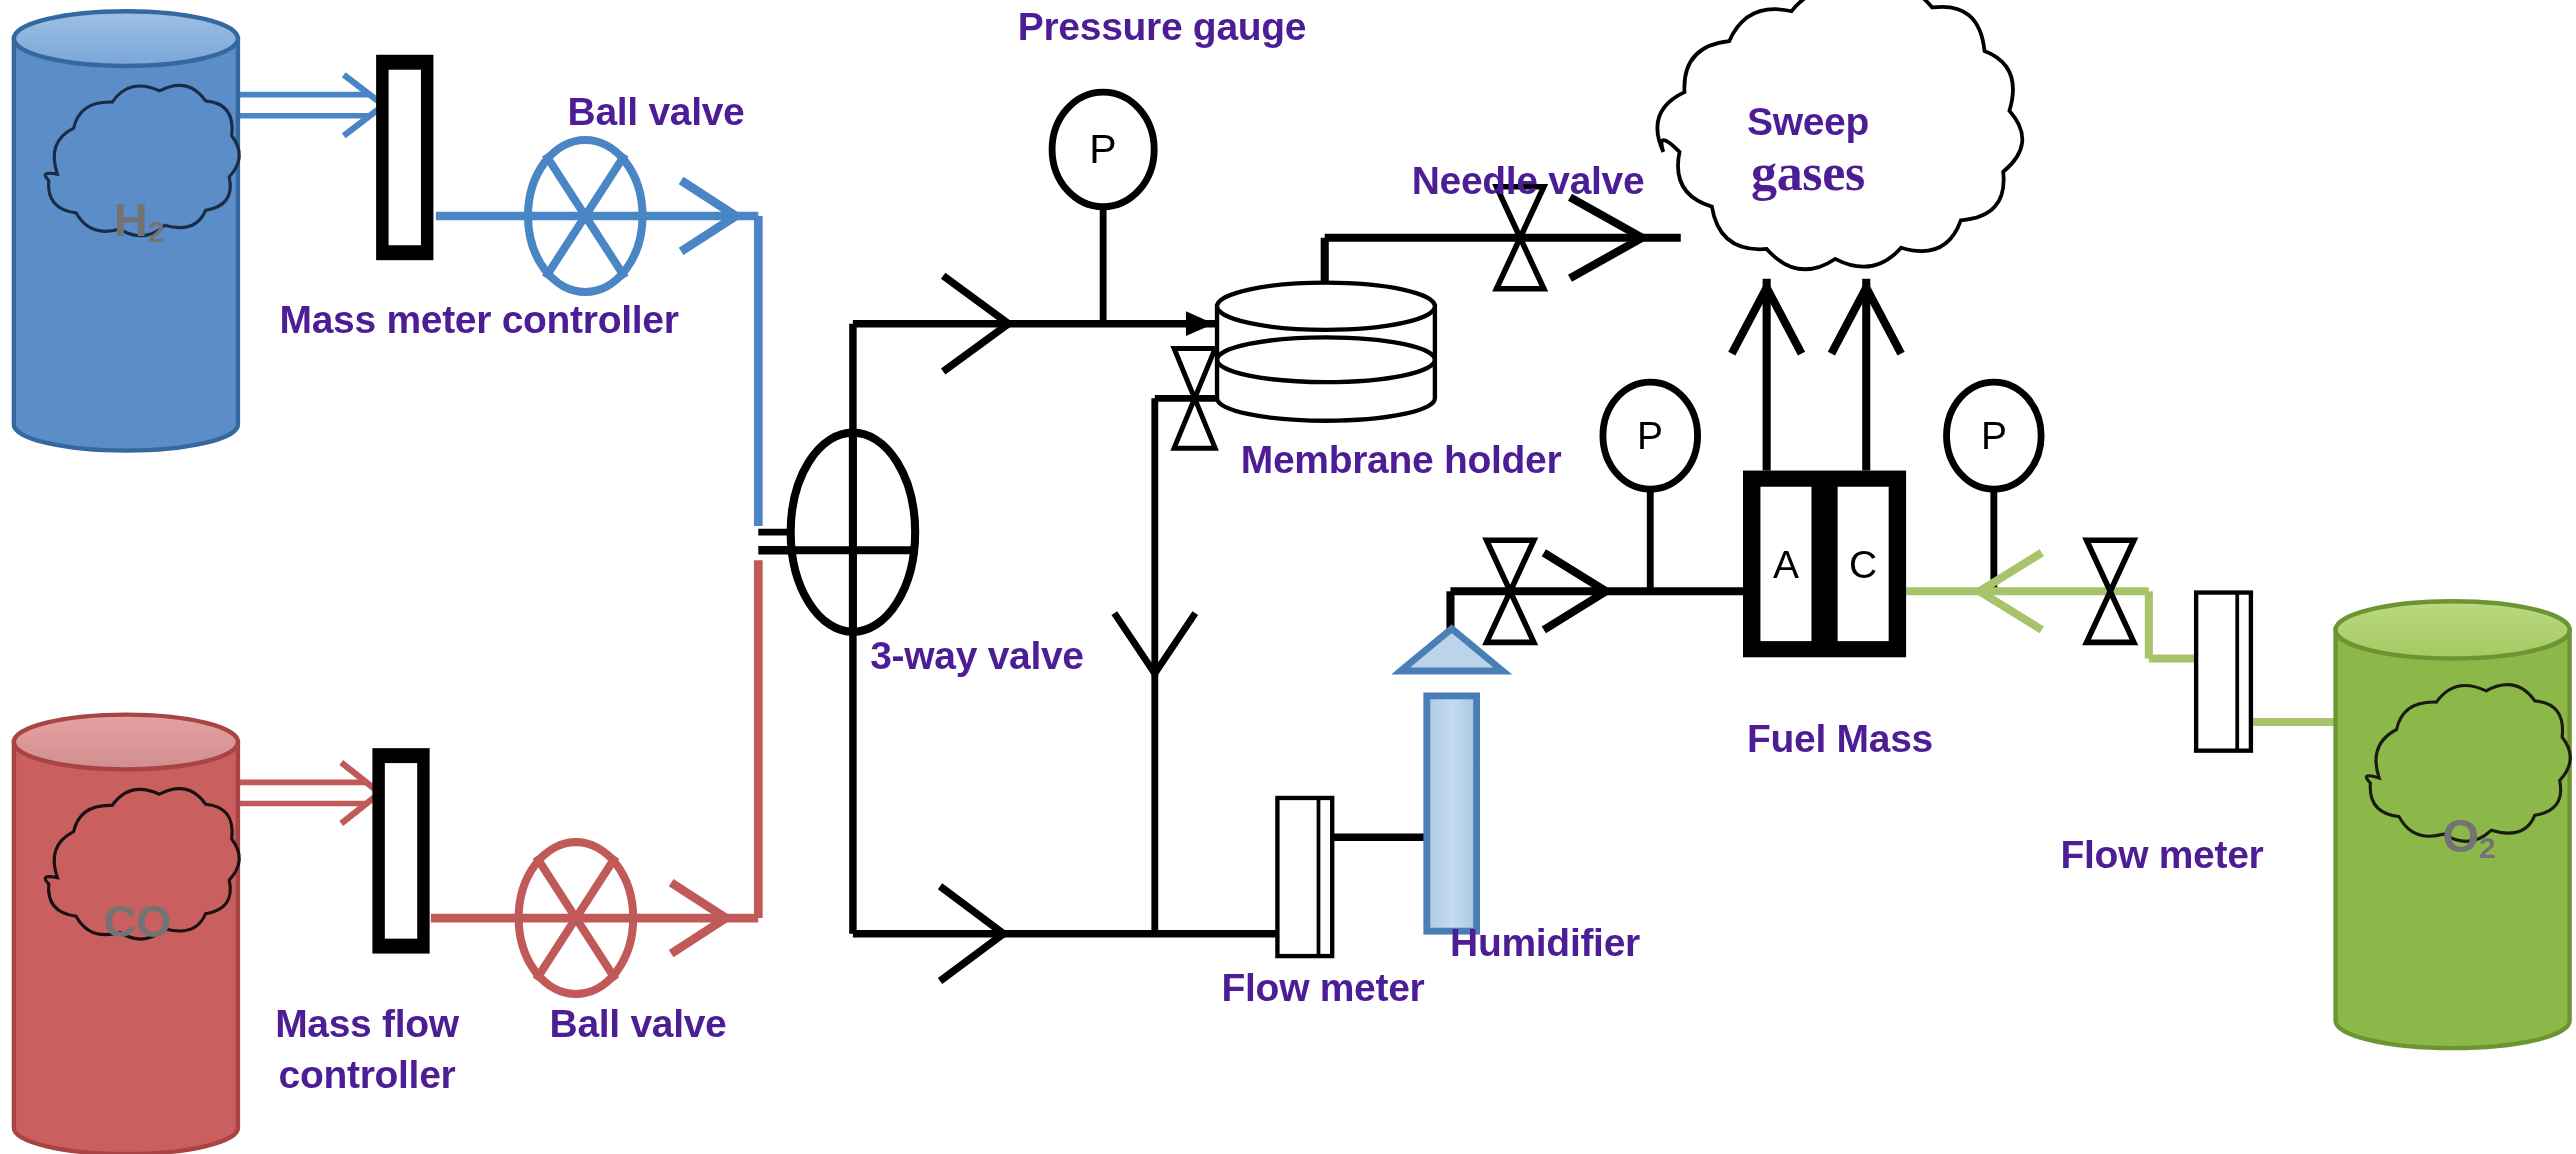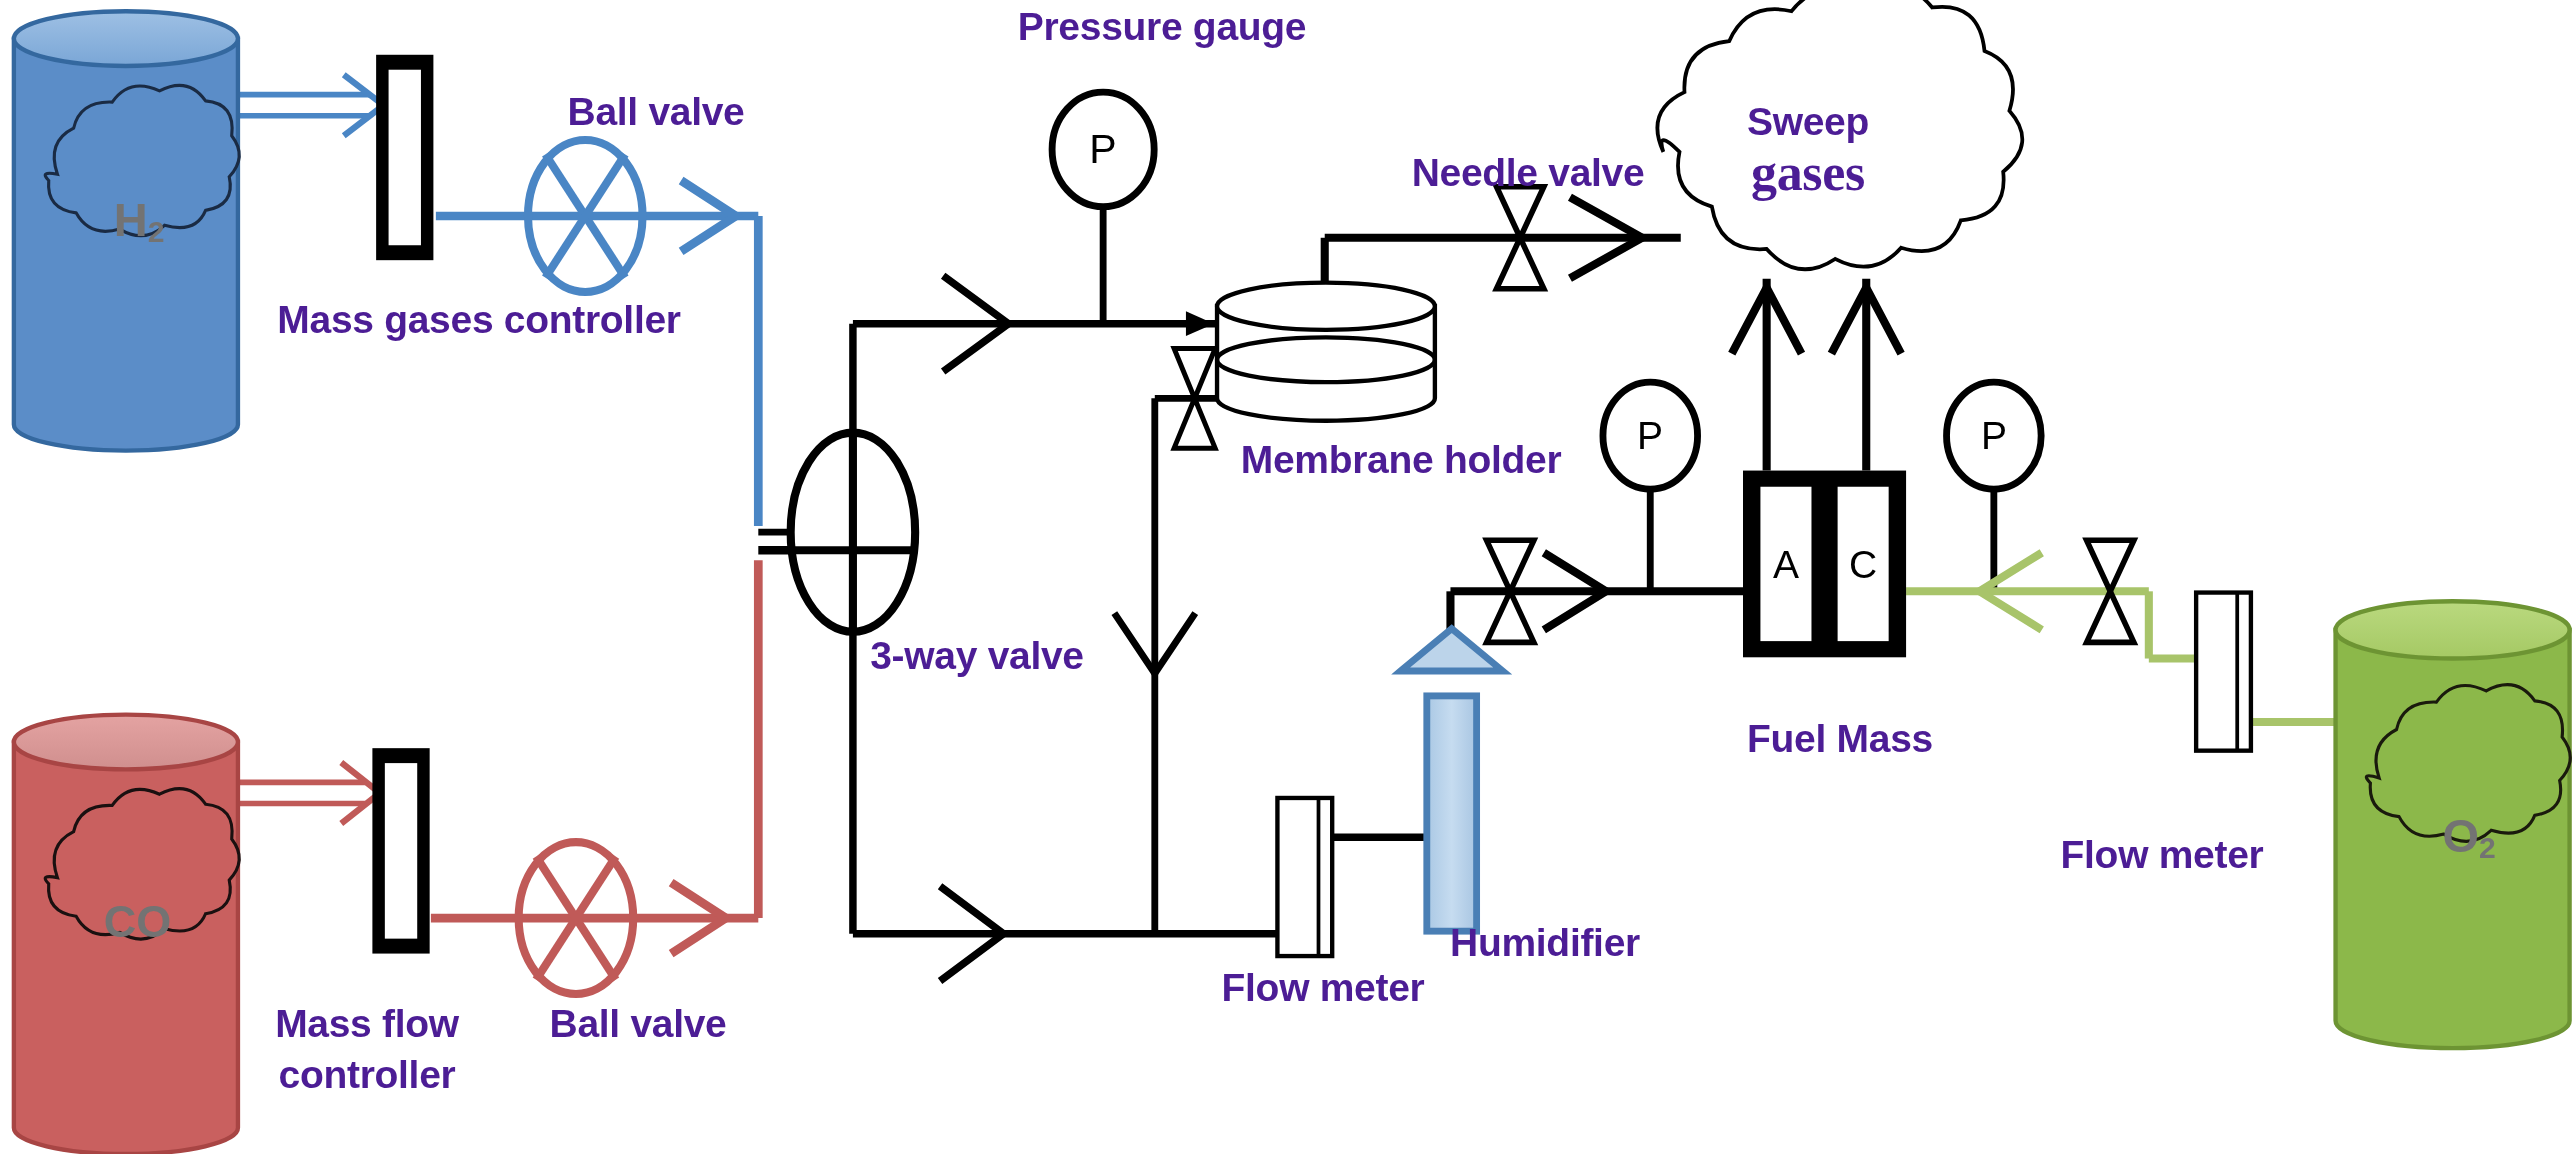--- a/index.html
+++ b/index.html
@@ -313,36 +313,36 @@
   <span>O</span><sub>2</sub>
 </div>
 
 <div class="ptxt" style="left:1103px;top:149px;font-size:41px;">P</div>
 <div class="ptxt" style="left:1650px;top:436px;font-size:39px;">P</div>
 <div class="ptxt" style="left:1994px;top:436px;font-size:39px;">P</div>
 
 <div class="actxt" style="left:1786px;top:565px;font-size:39px;">A</div>
 <div class="actxt" style="left:1863px;top:565px;font-size:39px;">C</div>
 
-<div class="lbl center" style="left:479px;top:298px;font-size:39px;">Mass gases controller</div>
+<div class="lbl center" style="left:479px;top:298px;font-size:39px;">Mass meter controller</div>
 
 <div class="lbl center" style="left:656px;top:90px;font-size:39px;">Ball valve</div>
 
 <div class="lbl center" style="left:367px;top:1002px;font-size:39px;">Mass flow</div>
 <div class="lbl center" style="left:367px;top:1053px;font-size:39px;">controller</div>
 
 <div class="lbl center" style="left:638px;top:1002px;font-size:39px;">Ball valve</div>
 
 <div class="lbl center" style="left:977px;top:634px;font-size:39px;">3-way valve</div>
 
 <div class="lbl center" style="left:1162px;top:5px;font-size:39px;">Pressure gauge</div>
 
 <div class="lbl center" style="left:1401px;top:438px;font-size:39px;">Membrane holder</div>
 
-<div class="lbl center" style="left:1528px;top:151px;font-size:39px;">Needle valve</div>
+<div class="lbl center" style="left:1528px;top:159px;font-size:39px;">Needle valve</div>
 
 <div class="lbl center" style="left:1808px;top:100px;font-size:39px;">Sweep</div>
 <div class="lbl center" style="left:1808px;top:144px;font-size:52px;font-family:Liberation Serif, serif;">gases</div>
 
 <div class="lbl center" style="left:1323px;top:966px;font-size:39px;">Flow meter</div>
 
 <div class="lbl center" style="left:1545px;top:921px;font-size:39px;">Humidifier</div>
 
 <div class="lbl center" style="left:1840px;top:717px;font-size:39px;">Fuel Mass</div>
 

